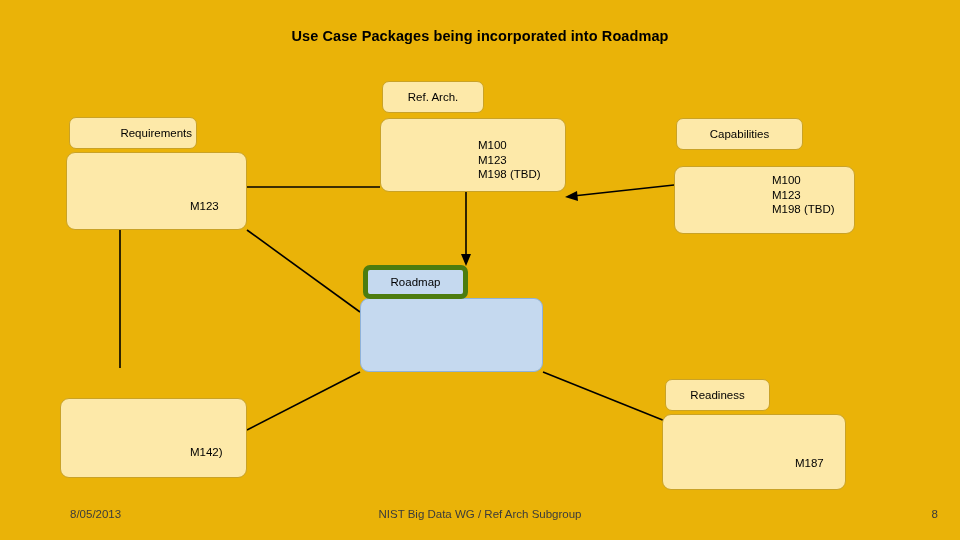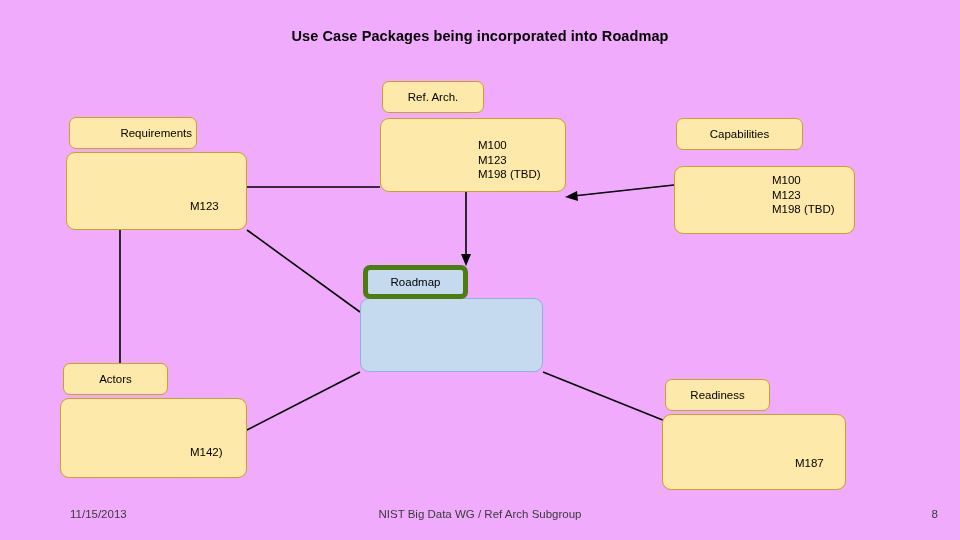--- a/index.html
+++ b/index.html
@@ -10,21 +10,21 @@
     width: 960px;
     height: 540px;
     background: #ffffff;
     font-family: "Liberation Sans", sans-serif;
     overflow: hidden;
   }
   #slide {
     position: relative;
     width: 960px;
     height: 540px;
-    background: #f0abfc;
+    background: #eab308;
   }
   .title {
     position: absolute;
     left: 0;
     top: 28px;
     width: 960px;
     text-align: center;
     font-size: 14.5px;
     font-weight: bold;
     color: #000000;
@@ -148,28 +148,25 @@
   <div class="boxtext" style="left:772px; top:173px;">M100
 M123
 M198 (TBD)</div>
 
   <div class="box blue" style="left:360px; top:298px; width:183px; height:74px;"></div>
   <div class="tab blue" style="left:363px; top:265px; width:105px; height:32px;">
     <span>Roadmap</span>
   </div>
 
   <div class="box" style="left:60px; top:398px; width:187px; height:80px;"></div>
-  <div class="tab" style="left:63px; top:363px; width:105px; height:32px;">
-    <span>Actors</span>
-  </div>
   <div class="boxtext" style="left:190px; top:445px;">M142)</div>
 
   <div class="box" style="left:662px; top:414px; width:184px; height:76px;"></div>
   <div class="tab" style="left:665px; top:379px; width:105px; height:32px;">
     <span>Readiness</span>
   </div>
   <div class="boxtext" style="left:795px; top:456px;">M187</div>
 
-  <div class="footer-left">11/15/2013</div>
+  <div class="footer-left">8/05/2013</div>
   <div class="footer-center">NIST Big Data WG / Ref Arch Subgroup</div>
   <div class="footer-right">8</div>
 
 </div>
 
 </body></html>

